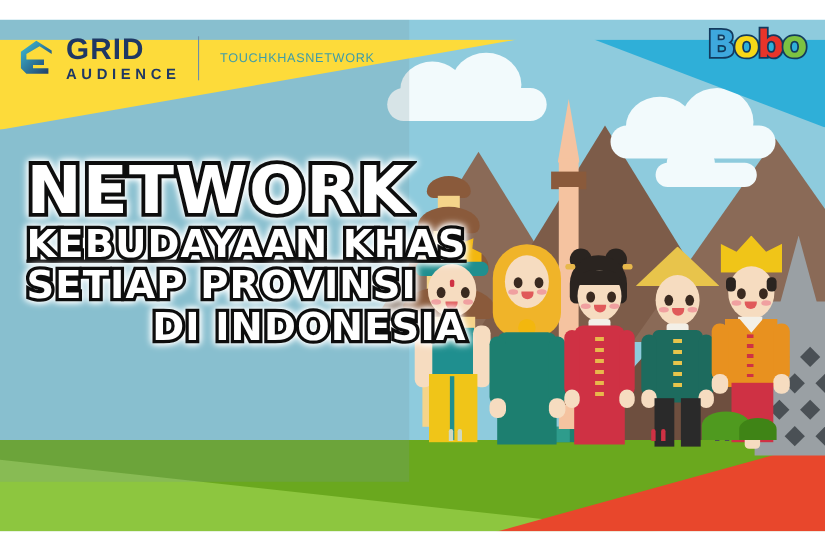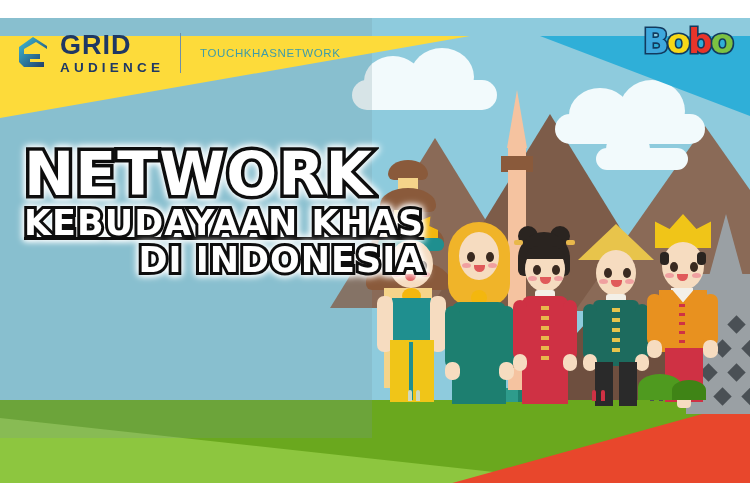--- a/index.html
+++ b/index.html
@@ -308,20 +308,21 @@
     <div class="blade" style="left:650px;top:372px;background:#4a5055;"></div>
     <div class="blade" style="left:659px;top:372px;background:#4a5055;"></div>
     <div style="position:absolute;left:494px;top:370px;width:48px;height:14px;background:#1d7f70;"></div>
     <div style="position:absolute;left:494px;top:370px;width:24px;height:14px;background:#2e9c8c;"></div>
 
     <div class="left-tint"></div>
 
     <div id="headline">
       <span class="hl hl1">NETWORK</span>
       <span class="hl hl2">KEBUDAYAAN KHAS</span>
+      <span class="hl hl3">SETIAP PROVINSI</span>
       <span class="hl hl4">DI INDONESIA</span>
     </div>
 
     <div class="banner-yellow"></div>
     <div class="banner-blue"></div>
   </div>
 
   <div class="logo">
     <span class="logo-mark">
       <svg viewBox="0 0 30 34" width="30" height="34">

